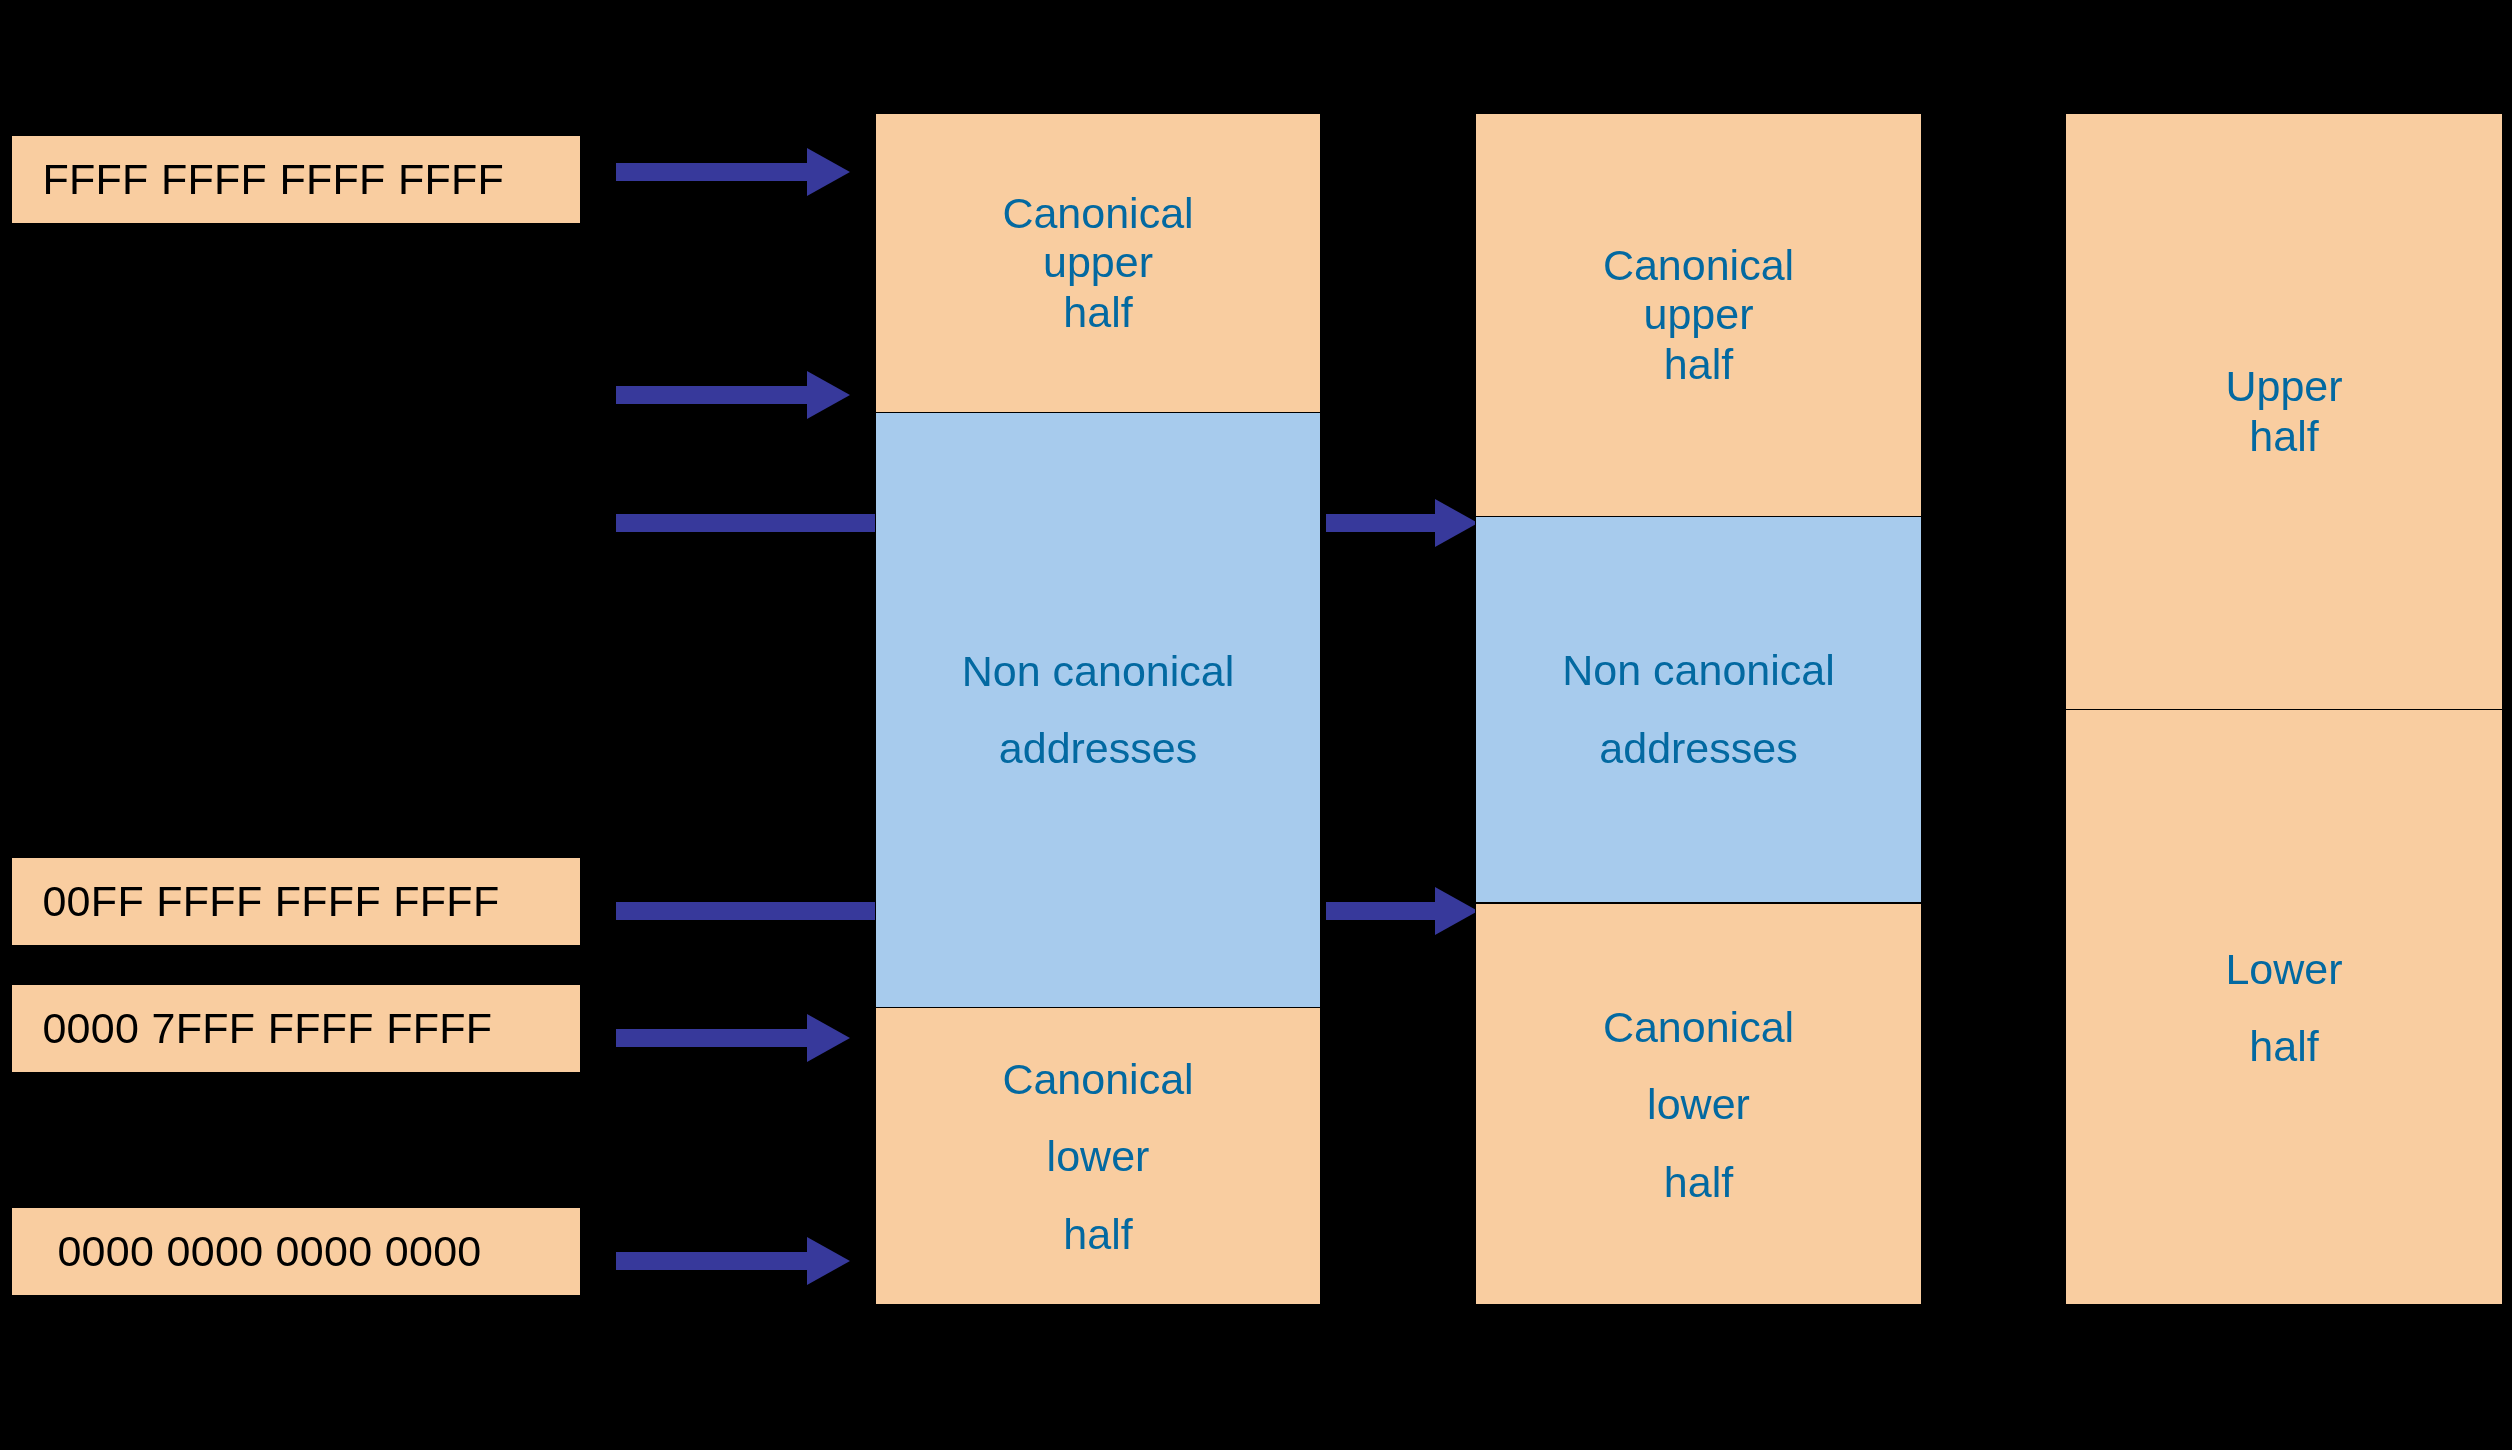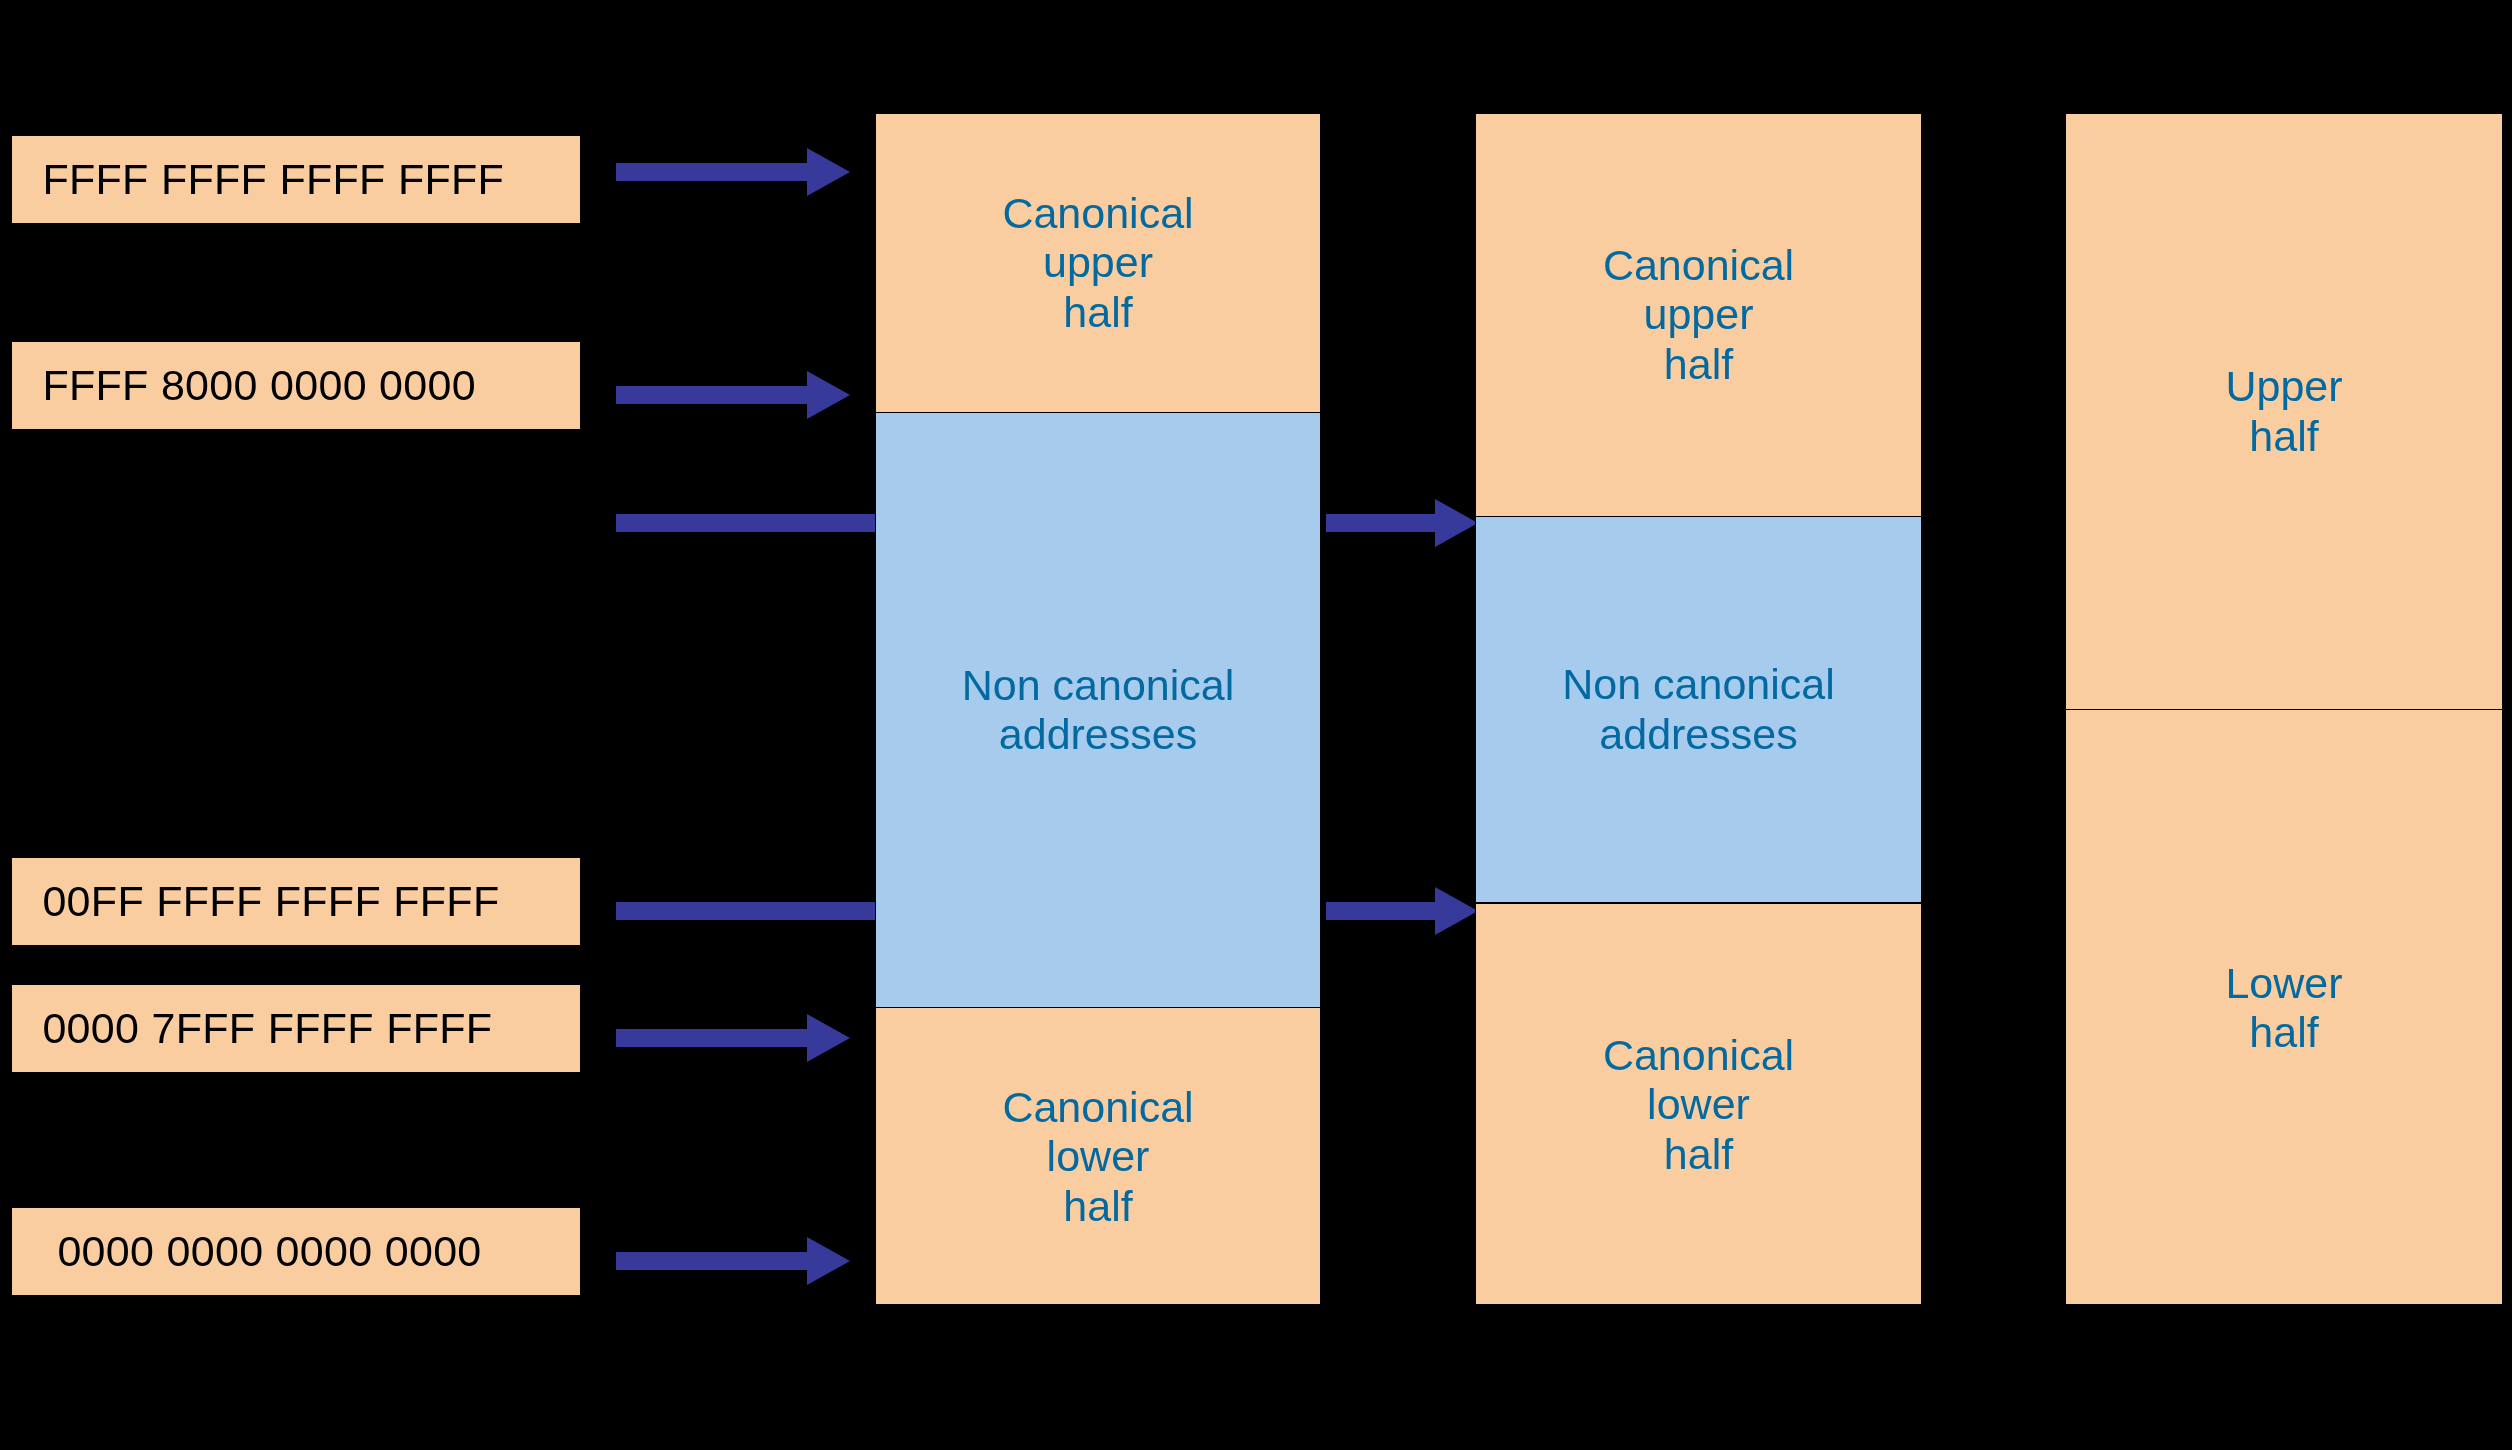--- a/index.html
+++ b/index.html
@@ -73,32 +73,31 @@
     align-items: center;
     justify-content: center;
     text-align: center;
     color: #0369a1;
     font-size: 43px;
     line-height: 1.14;
     font-family: "Liberation Sans", sans-serif;
   }
   .seg.orange { background: #f9cda0; }
   .seg.blue   { background: #a7cbed; }
-  .seg.divider-top { border-top: 1.4px solid #000000; }
+  .seg.divider-top { border-top: 1.4px solid #000000; gap: 28px; }
 
   .seg-label { display: block; }
 </style>
 </head>
 <body>
 
 <div id="canvas">
 
   <div class="addr-chip" style="left:12.4px; top:119px; width:568px; height:87px;margin-top:17px;">FFFF FFFF FFFF FFFF</div>
 
-  <div class="addr-chip" style="left:12.4px; top:342px; width:568px; height:87px;">FFFF 8000 0000 0000</div>
 
 
   <div class="addr-chip" style="left:12.4px; top:858px; width:568px; height:87px;">00FF FFFF FFFF FFFF</div>
 
   <div class="addr-chip" style="left:12.4px; top:985px; width:568px; height:87px;">0000 7FFF FFFF FFFF</div>
 
   <div class="addr-chip" style="left:12.4px; top:1208px; width:568px; height:87px;padding-left:45px;">0000 0000 0000 0000</div>
 
   <div class="arrow" style="left:616px; top:163px; width:234px;">
     <div class="shaft" style="width:193px;"></div>

